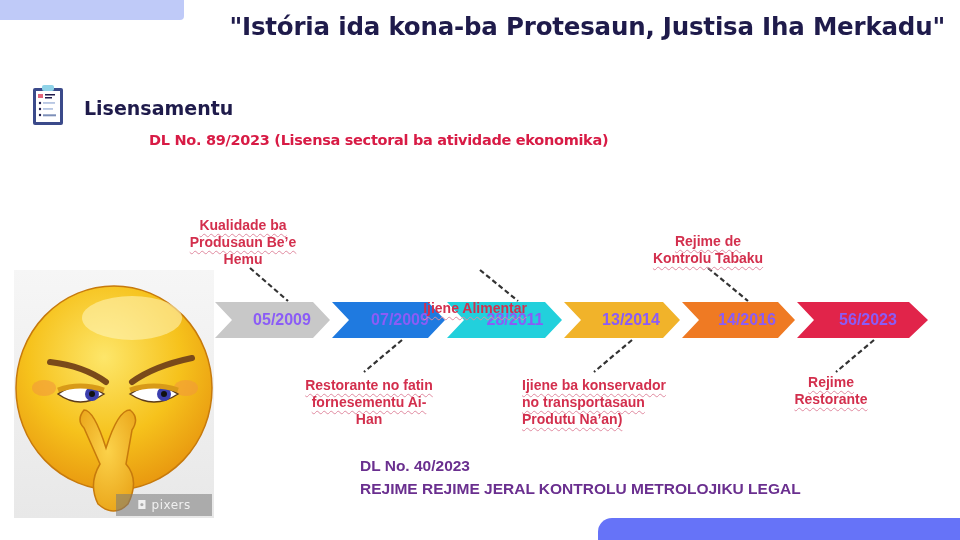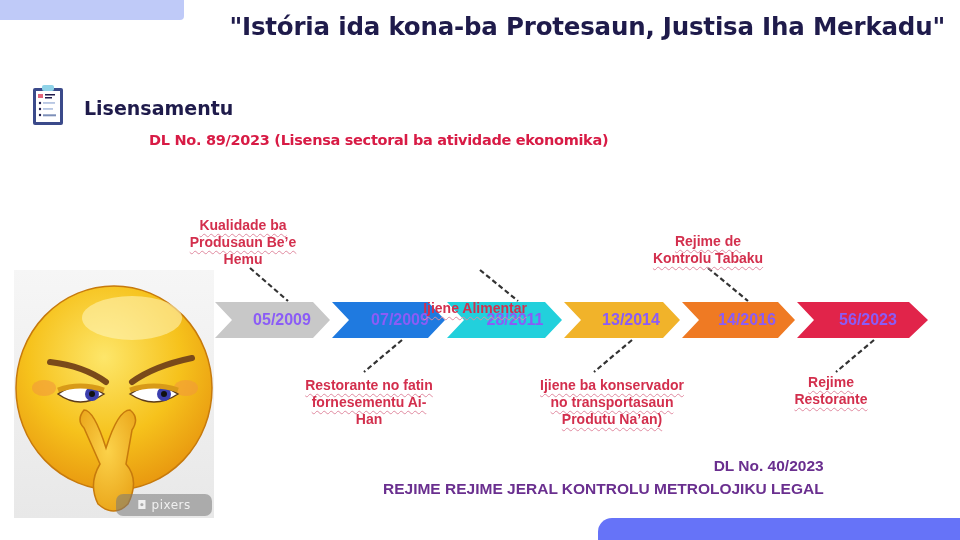--- a/index.html
+++ b/index.html
@@ -10,31 +10,31 @@
   .bottom-bar { position: absolute; left: 598px; top: 518px; width: 362px; height: 22px; background: #6673f8; border-top-left-radius: 14px; }
 
   .title { position: absolute; right: 15px; top: 12px; font-family: "DejaVu Sans", sans-serif; font-weight: bold; font-size: 24.5px; color: #1f1b4b; white-space: nowrap; letter-spacing: -0.2px; }
 
   .section-icon { position: absolute; left: 32px; top: 84px; width: 32px; height: 42px; }
   .section-title { position: absolute; left: 84px; top: 97px; font-family: "DejaVu Sans", sans-serif; font-weight: bold; font-size: 19px; color: #1f1b4b; }
 
   .dl-lines { position: absolute; left: 149px; top: 131px; font-family: "DejaVu Sans", sans-serif; font-weight: bold; font-size: 14.5px; color: #d81b45; line-height: 19px; letter-spacing: -0.3px; }
 
   .label { position: absolute; font-family: "Liberation Sans", sans-serif; font-weight: bold; font-size: 14px; line-height: 17px; color: #d32f4d; text-align: center; white-space: nowrap; }
-  .label.left { text-align: center; }
+  .label.left { text-align: left; }
   .label span.u { text-decoration: underline wavy #e08aa0; text-decoration-thickness: 1px; text-underline-offset: 3px; }
 
   .chevrons { position: absolute; left: 0; top: 0; width: 960px; height: 540px; pointer-events: none; }
   .chev { pointer-events: auto; }
   .chev-text { position: absolute; top: 311px; font-family: "Liberation Sans", sans-serif; font-weight: bold; font-size: 16px; color: #8b5cf6; text-align: center; width: 100px; }
 
   .emoji-frame { position: absolute; left: 14px; top: 270px; width: 200px; height: 248px; background: linear-gradient(180deg, #f6f6f6 0%, #e8e8e8 100%); overflow: hidden; }
-  .pixers { position: absolute; right: 2px; bottom: 2px; width: 96px; height: 22px; background: rgba(120,120,120,0.55); color: #f0f0f0; font-family: "DejaVu Sans", sans-serif; font-size: 12px; line-height: 22px; text-align: center; letter-spacing: 0.5px; border-radius: 7px; }
+  .pixers { position: absolute; right: 2px; bottom: 2px; width: 96px; height: 22px; background: rgba(120,120,120,0.55); color: #f0f0f0; font-family: "DejaVu Sans", sans-serif; font-size: 12px; line-height: 22px; text-align: center; letter-spacing: 0.5px; }
 
-  .bottom-text { position: absolute; left: 383px; top: 454px; font-family: "Liberation Sans", sans-serif; font-weight: bold; font-size: 15.5px; line-height: 23px; color: #6a2f8f; white-space: nowrap; text-align: right; }
+  .bottom-text { position: absolute; left: 360px; top: 454px; font-family: "Liberation Sans", sans-serif; font-weight: bold; font-size: 15.5px; line-height: 23px; color: #6a2f8f; white-space: nowrap; }
 </style>
 </head>
 <body>
 
 <div class="top-bar"></div>
 <div class="bottom-bar"></div>
 
 <div class="title">"Istória ida kona-ba Protesaun, Justisa Iha Merkadu"</div>
 
 <svg class="section-icon" viewBox="0 0 32 42">

